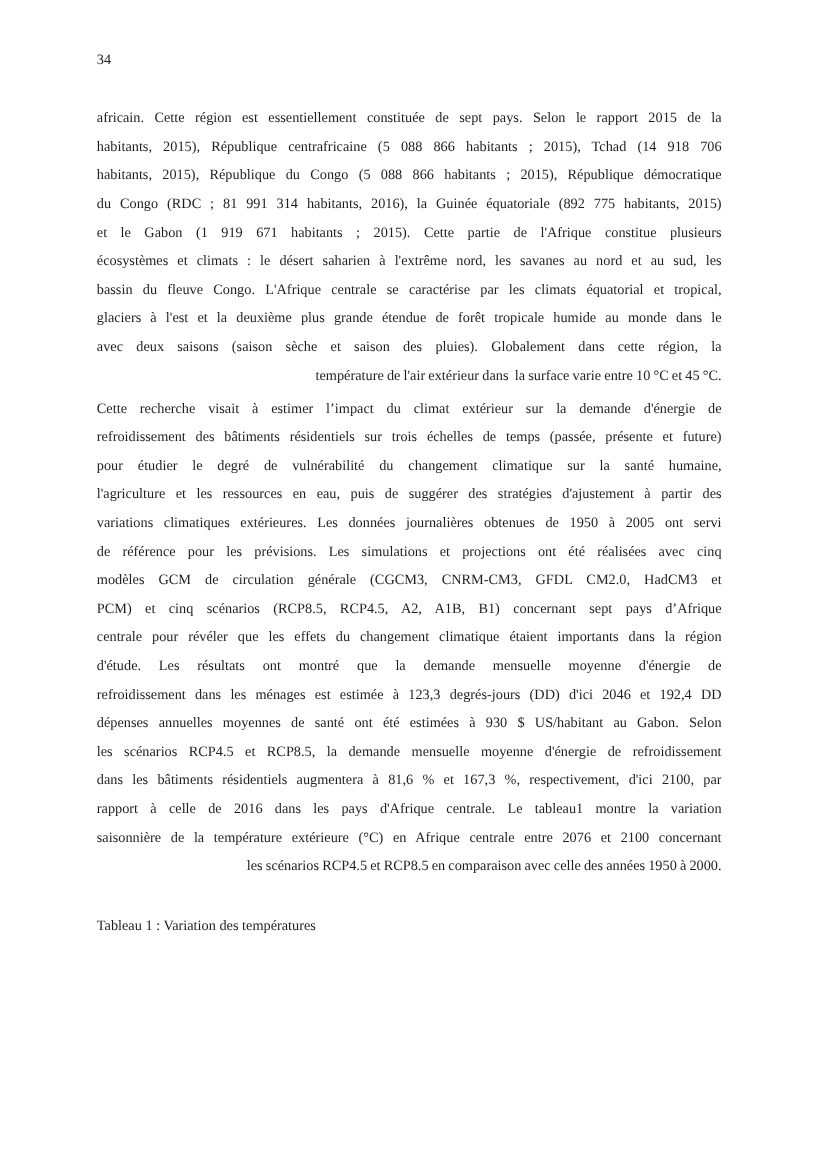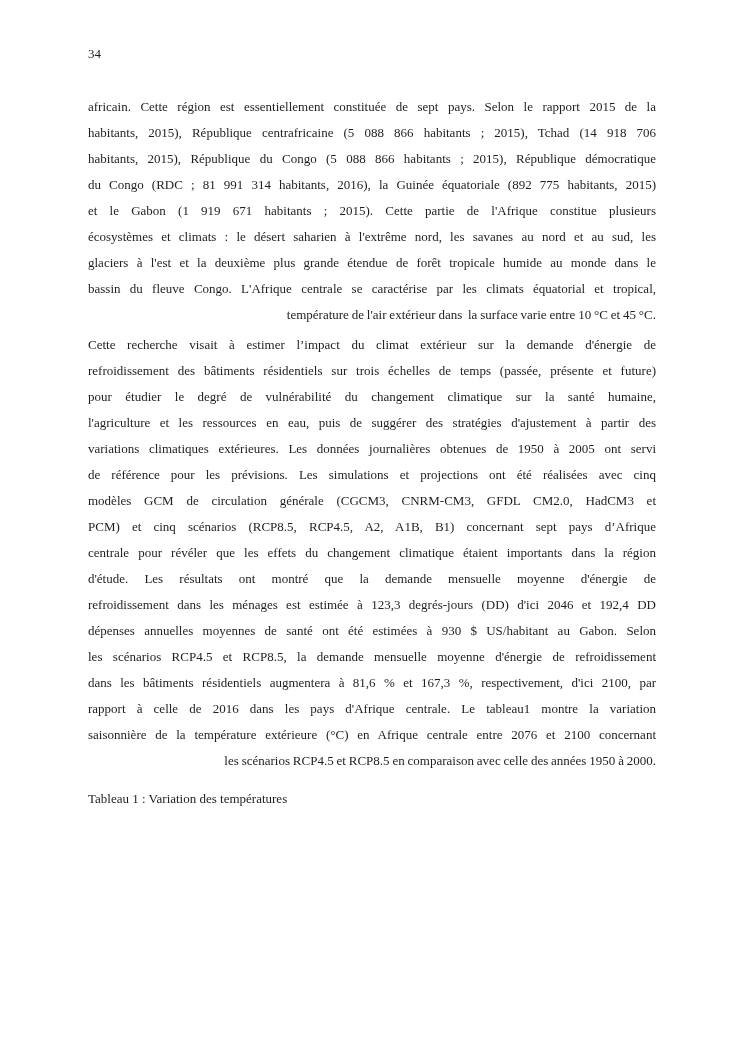--- a/index.html
+++ b/index.html
@@ -40,21 +40,21 @@
     text-align: justify;
     text-align-last: justify;
     word-spacing: -0.4px;
   }
   .line.last {
     text-align: right;
     text-align-last: auto;
     white-space: pre-wrap;
   }
   .caption {
-    margin-top: 12px;
+    margin-top: 28px;
     font-size: 13px;
     line-height: 26px;
   }
   .footer {
     position: absolute;
     left: 88px;
     top: 983px;
     font-family: "Liberation Sans", sans-serif;
     font-size: 9px;
     font-weight: 400;
@@ -72,22 +72,23 @@
 
   <div class="content">
     <div>
         <div class="para">
           <div class="line">africain. Cette région est essentiellement constituée de sept pays. Selon le rapport 2015 de la</div>
           <div class="line">habitants, 2015), République centrafricaine (5 088 866 habitants ; 2015), Tchad (14 918 706</div>
           <div class="line">habitants, 2015), République du Congo (5 088 866 habitants ; 2015), République démocratique</div>
           <div class="line">du Congo (RDC ; 81 991 314 habitants, 2016), la Guinée équatoriale (892 775 habitants, 2015)</div>
           <div class="line">et le Gabon (1 919 671 habitants ; 2015). Cette partie de l'Afrique constitue plusieurs</div>
           <div class="line">écosystèmes et climats : le désert saharien à l'extrême nord, les savanes au nord et au sud, les</div>
+          <div class="line">bassin du fleuve Congo. L'Afrique centrale se caractérise par  les climats équatorial et tropical,</div>
           <div class="line">glaciers à l'est et la deuxième plus grande étendue de forêt tropicale humide au monde dans le</div>
-          <div class="line">bassin du fleuve Congo. L'Afrique centrale se caractérise par  les climats équatorial et tropical,</div>
+          <div class="line">avec deux saisons (saison sèche et saison des pluies). Globalement dans cette région, la</div>
           <div class="line last">température de l'air extérieur dans  la surface varie entre 10 °C et 45 °C.</div>
         </div>
         <div class="para">
           <div class="line">Cette recherche visait à estimer l’impact du climat extérieur sur la  demande d'énergie de</div>
           <div class="line">refroidissement des bâtiments résidentiels sur trois échelles de temps (passée, présente et future)</div>
           <div class="line">pour étudier le degré de vulnérabilité du changement climatique sur la santé humaine,</div>
           <div class="line">l'agriculture et les ressources en eau, puis de suggérer des stratégies d'ajustement à partir des</div>
           <div class="line">variations climatiques extérieures. Les données journalières obtenues de 1950 à 2005 ont servi</div>
           <div class="line">de référence pour les prévisions. Les simulations et projections ont été réalisées avec cinq</div>
           <div class="line">modèles GCM de circulation générale (CGCM3, CNRM-CM3, GFDL CM2.0, HadCM3 et</div>

